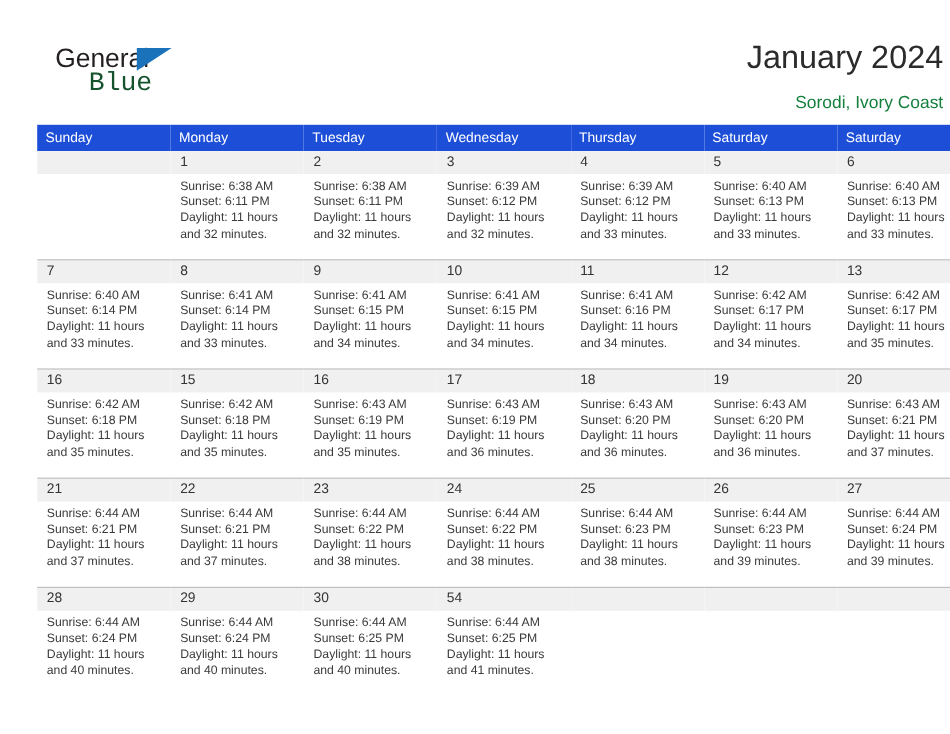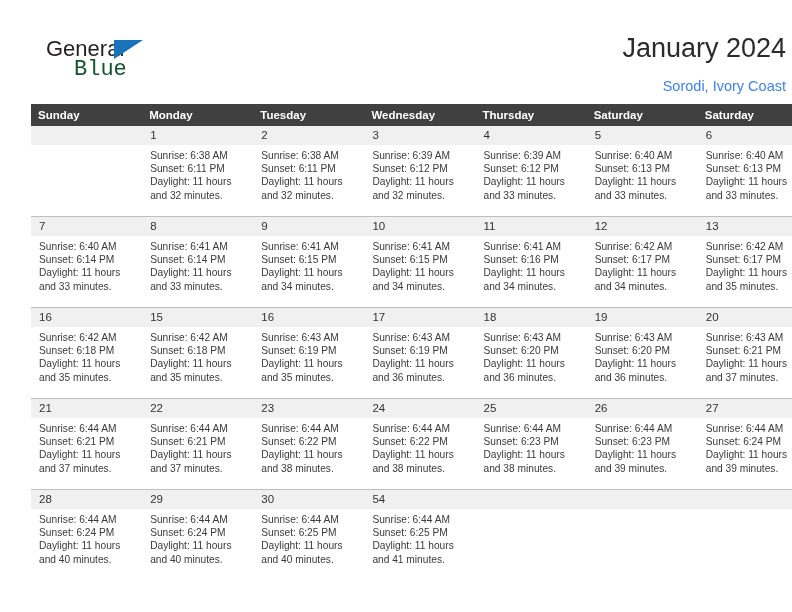--- a/index.html
+++ b/index.html
@@ -71,42 +71,42 @@
     font-size: 27px;
     color: #2b2b2b;
     text-align: center;
     white-space: nowrap;
   }
   .subtitle {
     position: absolute;
     right: 36px;
     top: 78px;
     font-size: 14.5px;
-    color: #3b82f6;
+    color: #15803d;
     text-align: right;
     white-space: nowrap;
   }
 
   
   .calendar {
     position: absolute;
     left: 31px;
     top: 104px;
     width: 729px;
   }
   table.cal {
     border-collapse: collapse;
     table-layout: fixed;
     width: 729px;
   }
   table.cal th {
-    background: #404040;
+    background: #1d4ed8;
     color: #ffffff;
     font-size: 11.5px;
-    font-weight: bold;
+    font-weight: normal;
     text-align: left;
     padding: 5px 0 5px 7px;
     width: 104.14px;
     border: none;
   }
   table.cal td {
     vertical-align: top;
     padding: 0;
     height: 90px;
     border-top: 1px solid #bfbfbf;

